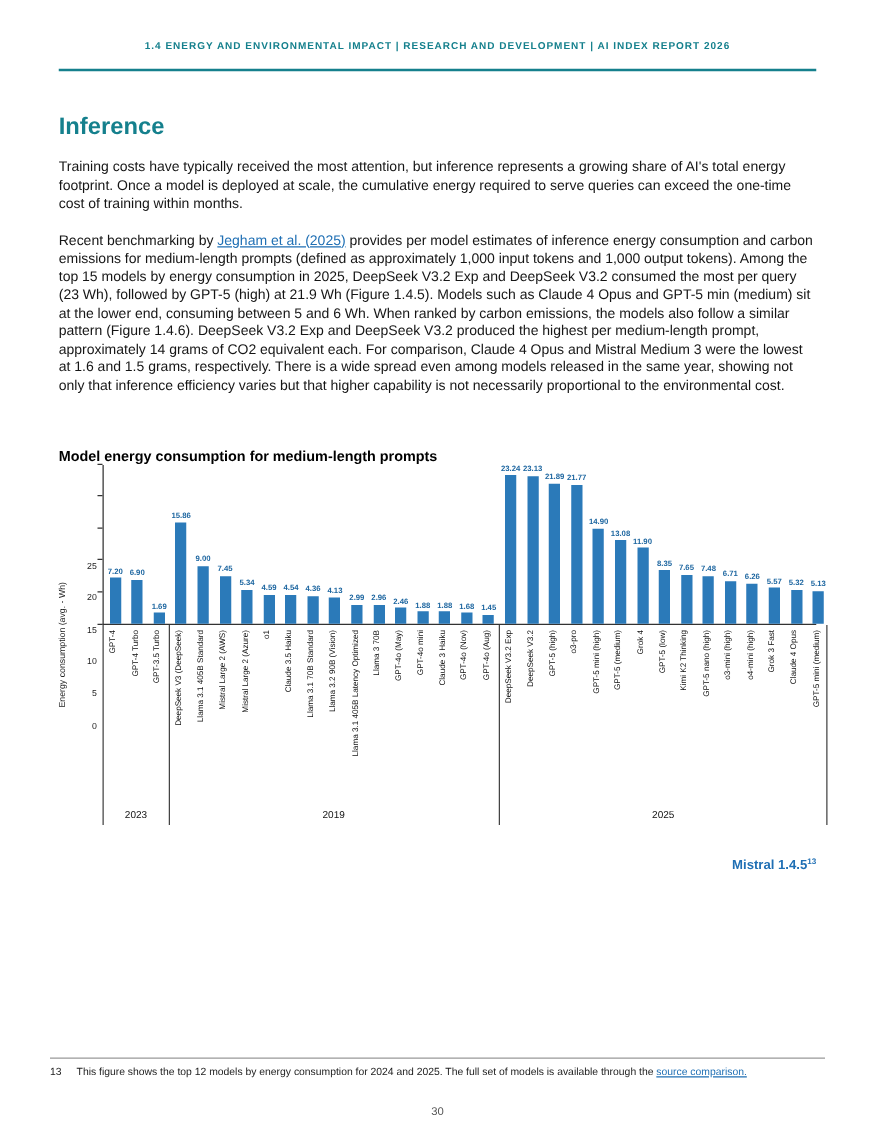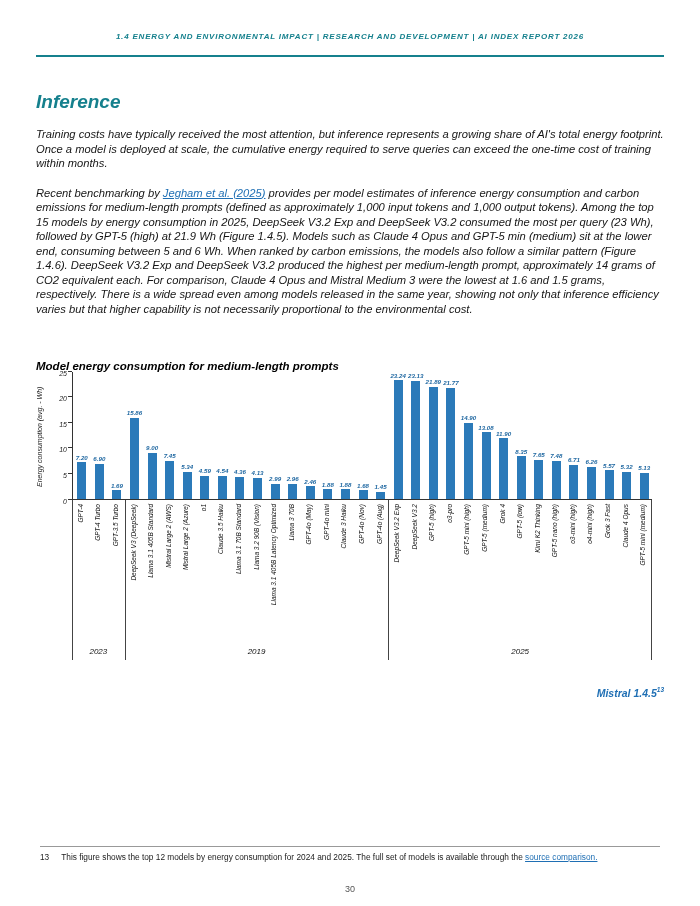--- a/index.html
+++ b/index.html
@@ -2,39 +2,39 @@
 <html><head>
 <meta charset="utf-8">
 <style>
   * { box-sizing: border-box; }
   html,body { margin:0; padding:0; }
   body {
     width:700px; height:906px; position:relative; overflow:hidden;
     background:#ffffff; color:#111111;
     font-family:"Liberation Sans", sans-serif;
   }
-  .page { padding:0 36px;font-style:italic; }
+  .page { padding:0 47px; }
 
   
   .topbar {
     padding-top:32px; text-align:center;
     color:#15808d; font-size:8px; font-weight:bold; letter-spacing:0.8px;
   }
   .top-rule { border-bottom:2px solid #15808d; margin-top:14px; }
 
   
   .section-title { color:#15808d; font-size:19px; font-weight:bold; margin:34px 0 14px; }
   p.body-text { font-size:11.2px; line-height:14.5px; margin:0 0 15px; color:#151515; }
   .link { color:#1f6fb4; text-decoration:underline; cursor:pointer; }
 
   
   .chart { margin-top:44px; }
   .chart-title { font-size:11.5px; font-weight:bold; color:#000; }
   .chart-source { font-size:7.5px; color:#555; margin:3px 0 12px; }
-  .chart-body { display:flex; align-items:flex-start; }
+  .chart-body { display:flex; align-items:center; }
 
   .ylabel-col { width:14px; position:relative; height:130px; }
   .ylabel {
     position:absolute; left:0; top:0; height:130px;
     writing-mode:vertical-rl; transform:rotate(180deg);
     font-size:7px; color:#222; text-align:center; white-space:nowrap;
   }
   .yaxis { width:22px; position:relative; height:128px; }
   .ytick-label { position:absolute; right:5px; font-size:7px; color:#222; }
   .ytick-mark { position:absolute; left:-5px; width:4px; height:1px; background:#333; }

